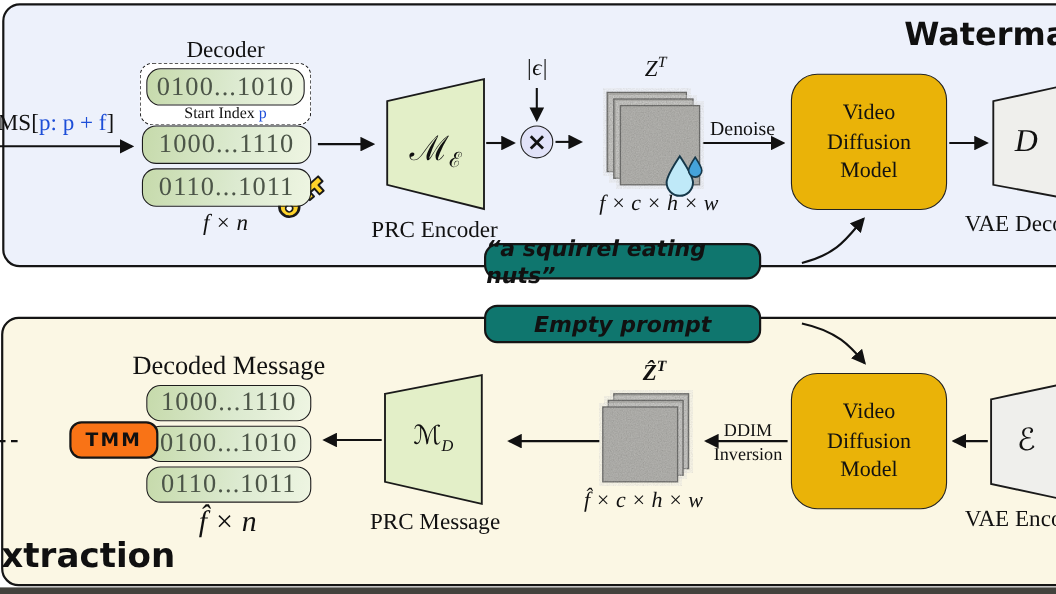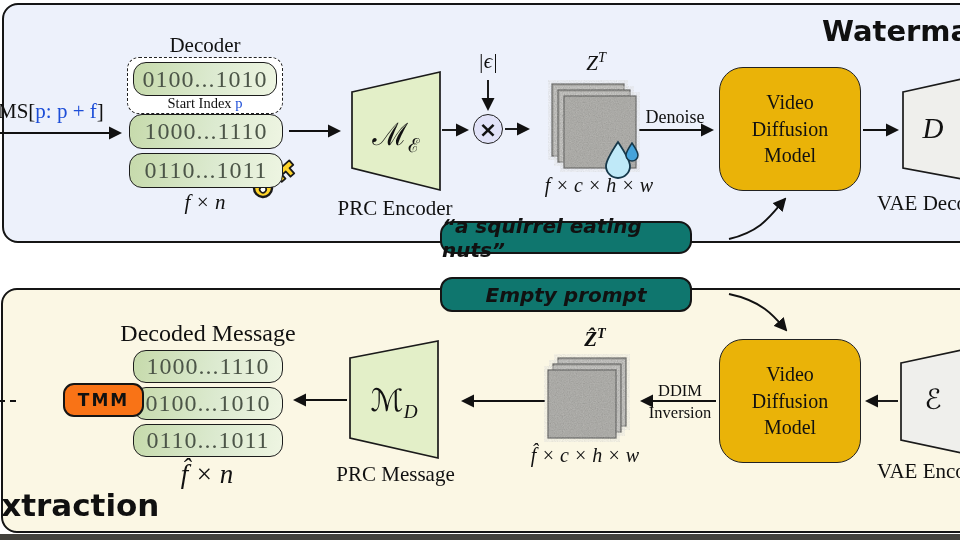--- a/index.html
+++ b/index.html
@@ -178,21 +178,21 @@
 <div class="lbl" style="left:877px;top:459px;width:150px;font-size:21px;text-align:left;white-space:nowrap;">VAE Encoder</div>
 
 <div class="lbl" style="left:634px;top:381px;width:92px;font-size:16.5px;">DDIM</div>
 <div class="lbl" style="left:634px;top:403px;width:92px;font-size:16.5px;">Inversion</div>
 
 <div class="lbl math" style="left:560px;top:325px;width:70px;font-size:21px;font-weight:bold;">
   <span>Ẑ</span><sup>T</sup>
 </div>
 <div class="lbl math" style="left:520px;top:444px;width:130px;font-size:20px;white-space:nowrap;">f̂ × c × h × w</div>
 
-<div class="sym" style="left:350px;top:382px;width:88px;font-size:31px;font-family:'DejaVu Sans',sans-serif;">
+<div class="sym" style="left:350px;top:382px;width:88px;font-size:24px;font-family:'DejaVu Sans',sans-serif;">
   <span>ℳ</span><sub class="math" style="font-family:'Liberation Serif',serif;">D</sub>
 </div>
 <div class="lbl" style="left:328px;top:462px;width:135px;font-size:21px;">PRC Message</div>
 
 <div class="lbl" style="left:118px;top:320px;width:180px;font-size:24px;">Decoded Message</div>
 <div class="bitbox" style="left:133px;top:350px;width:150px;height:33px;">1000...1110</div>
 <div class="bitbox" style="left:133px;top:387px;width:150px;height:33px;">0100...1010</div>
 <div class="bitbox" style="left:133px;top:424px;width:150px;height:33px;">0110...1011</div>
 <div class="lbl math" style="left:157px;top:459px;width:100px;font-size:27px;">f̂ × n</div>
 

